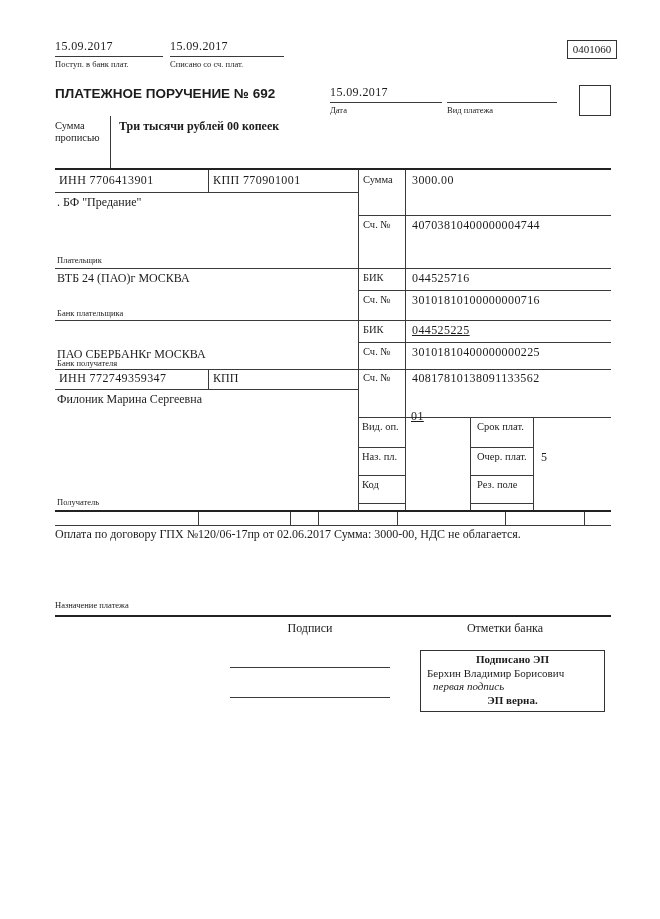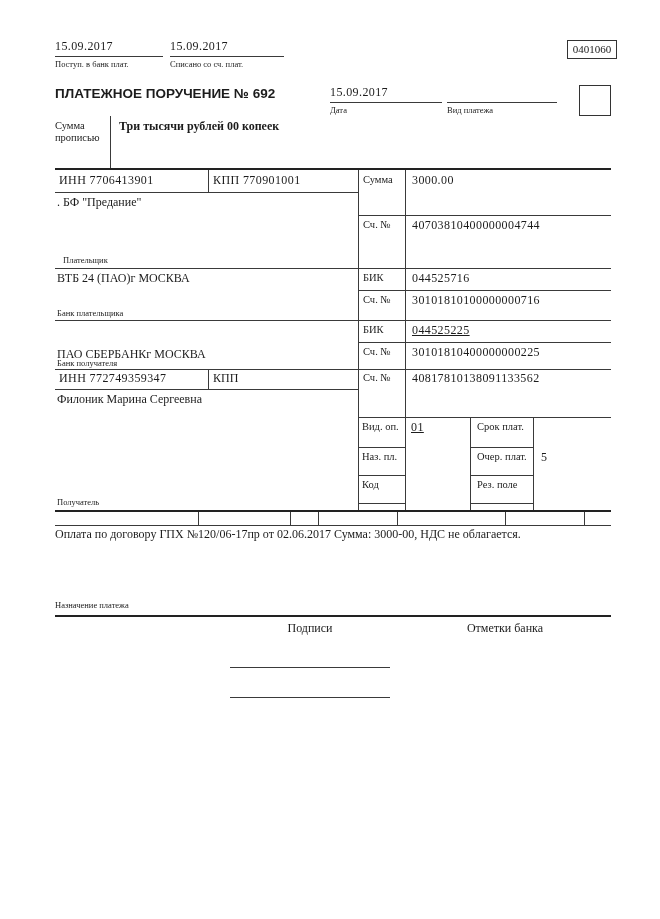--- a/index.html
+++ b/index.html
@@ -89,21 +89,21 @@
     <div class="vline" style="left:450px;top:342px;height:13px;"></div>
     <div class="vline" style="left:529px;top:342px;height:13px;"></div>
 
     <div class="abs txt num" style="left:4px;top:4px;">ИНН 7706413901</div>
     <div class="abs txt num" style="left:158px;top:4px;">КПП 770901001</div>
     <div class="abs cell-lbl" style="left:308px;top:4px;">Сумма</div>
     <div class="abs txt num" style="left:357px;top:4px;">3000.00</div>
     <div class="abs txt" style="left:2px;top:26px;">. БФ "Предание"</div>
     <div class="abs cell-lbl" style="left:308px;top:49px;">Сч. №</div>
     <div class="abs txt num" style="left:357px;top:49px;">40703810400000004744</div>
-    <div class="abs lbl" style="left:8px;top:86px;">Плательщик</div>
+    <div class="abs lbl" style="left:2px;top:86px;">Плательщик</div>
 
     <div class="abs txt" style="left:2px;top:102px;">ВТБ 24 (ПАО)г МОСКВА</div>
     <div class="abs cell-lbl" style="left:308px;top:102px;">БИК</div>
     <div class="abs txt num" style="left:357px;top:102px;">044525716</div>
     <div class="abs cell-lbl" style="left:308px;top:124px;">Сч. №</div>
     <div class="abs txt num" style="left:357px;top:124px;">30101810100000000716</div>
     <div class="abs lbl" style="left:2px;top:139px;">Банк плательщика</div>
 
     <div class="abs txt" style="left:2px;top:154px;margin-top:24px;">ПАО СБЕРБАНКг МОСКВА</div>
     <div class="abs cell-lbl" style="left:308px;top:154px;">БИК</div>
@@ -112,34 +112,40 @@
     <div class="abs txt num" style="left:357px;top:176px;">30101810400000000225</div>
     <div class="abs lbl" style="left:2px;top:189px;">Банк получателя</div>
 
     <div class="abs txt num" style="left:4px;top:202px;">ИНН 772749359347</div>
     <div class="abs txt" style="left:158px;top:202px;">КПП</div>
     <div class="abs cell-lbl" style="left:308px;top:202px;">Сч. №</div>
     <div class="abs txt num" style="left:357px;top:202px;">40817810138091133562</div>
     <div class="abs txt" style="left:2px;top:223px;">Филоник Марина Сергеевна</div>
 
     <div class="abs cell-lbl" style="left:307px;top:251px;">Вид. оп.</div>
-    <div class="abs txt num" style="left:356px;top:251px;text-decoration:underline;">01</div>
+    <div class="abs txt num" style="left:356px;top:240px;text-decoration:underline;">01</div>
     <div class="abs cell-lbl" style="left:422px;top:251px;width:50px;white-space:normal;">Срок плат.</div>
     <div class="abs cell-lbl" style="left:307px;top:281px;">Наз. пл.</div>
     <div class="abs cell-lbl" style="left:422px;top:281px;width:50px;white-space:normal;">Очер. плат.</div>
     <div class="abs txt" style="left:486px;top:281px;">5</div>
     <div class="abs cell-lbl" style="left:307px;top:309px;">Код</div>
     <div class="abs cell-lbl" style="left:422px;top:309px;">Рез. поле</div>
     <div class="abs lbl" style="left:2px;top:328px;">Получатель</div>
   </div>
 
   <div class="abs txt" style="left:55px;top:528px;">Оплата по договору ГПХ №120/06-17пр от 02.06.2017 Сумма: 3000-00, НДС не облагается.</div>
   <div class="abs lbl" style="left:55px;top:601px;">Назначение платежа</div>
   <div class="hline thick" style="left:55px;top:615px;width:556px;"></div>
 
 
   <div class="abs txt center" style="left:235px;top:622px;width:150px;">Подписи</div>
   <div class="abs txt center" style="left:405px;top:622px;width:200px;">Отметки банка</div>
   <div class="hline" style="left:230px;top:667px;width:160px;"></div>
   <div class="hline" style="left:230px;top:697px;width:160px;"></div>
 
+  <div class="box sig-mark" style="left:420px;top:650px;width:185px;height:62px;">
+    <div class="b">Подписано ЭП</div>
+    <div>Берхин Владимир Борисович</div>
+    <div class="i">первая подпись</div>
+    <div class="b">ЭП верна.</div>
+  </div>
 
 </div>
 
 </body></html>

